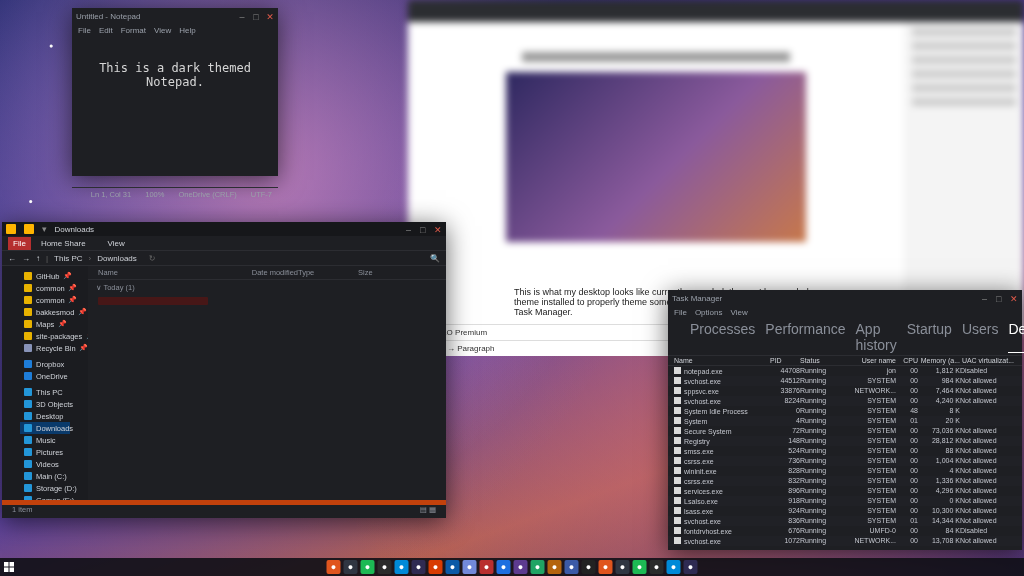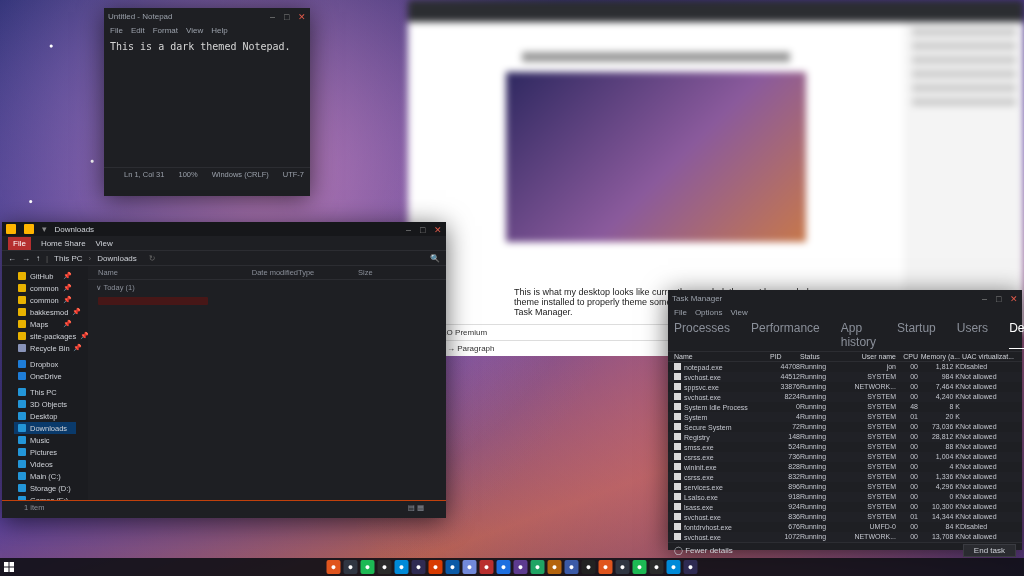--- a/index.html
+++ b/index.html
@@ -29,22 +29,22 @@
   
   .win { position:absolute; background:#1e1f23; color:#cfd2d8; font-size:9px; box-shadow:0 4px 24px rgba(0,0,0,.6); }
   .titlebar { display:flex; align-items:center; justify-content:space-between; height:16px; padding:0 4px; background:#1e1f23; }
   .titlebar .title { font-size:8px; color:#9aa0aa; }
   .winbtns { display:flex; gap:6px; }
   .winbtn { width:8px; height:8px; display:inline-block; color:#888; }
   .winbtn.close { color:#e05a4a; }
   .menubar { display:flex; gap:8px; padding:2px 6px; font-size:8px; color:#9aa0aa; }
 
   
-  .notepad { top:8px; left:104px; width:206px; height:188px; }
-  .notepad .doc { padding:4px 6px; height:130px; font-family:Consolas, monospace; font-size:10px; color:#d6d6d6;}
+  .notepad { top:8px; left:72px; width:206px; height:168px;text-align:center; }
+  .notepad .doc { padding:4px 6px; height:130px; font-family:Consolas, monospace; font-size:12px; color:#d6d6d6;margin-top:20px;}
   .notepad .status { display:flex; gap:14px; justify-content:flex-end; padding:2px 6px; font-size:7.5px; color:#9aa0aa; border-top:1px solid #2c2d32; }
 
   
   .browser { position:absolute; top:0; left:408px; width:616px; height:333px; filter:blur(3.5px); background:#ddd; border-radius:2px; overflow:hidden;}
   .browser .chrome { height:22px; background:#2b2d31; }
   .browser .page { height:calc(100% - 22px); display:flex; }
   .browser .main { flex:1; background:#fff; padding:30px 24px; }
   .browser .main .shot { width:300px; height:170px; margin:10px auto; background:linear-gradient(135deg,#2e2860,#8a5a9c 55%,#c7784b);}
   .browser .main h1{height:10px;width:60%;background:#999;margin:0 auto 10px;}
   .browser .side { width:120px; background:#f4f4f4; }
@@ -60,42 +60,42 @@
   .explorer .tabstrip{display:flex;align-items:center;gap:8px;height:14px;background:#16171a;padding:0 4px;}
   .explorer .tabstrip .sq{width:10px;height:10px;background:#ffb400;border-radius:1px;}
   .explorer .tabstrip .tabname{font-size:8px;color:#cfd2d8;}
   .explorer .ribbon{display:flex;align-items:center;gap:10px;height:14px;padding:0 6px;font-size:8px;}
   .explorer .ribbon .file{background:#b52f2f;color:#fff;padding:0 5px;height:13px;display:flex;align-items:center;}
   .explorer .addr{display:flex;align-items:center;gap:6px;height:16px;padding:0 6px;font-size:8px;border-top:1px solid #2c2d32;border-bottom:1px solid #2c2d32;}
   .explorer .addr .nav{color:#cfd2d8;}
   .explorer .addr .sep{color:#666;}
   .explorer .addr .search{margin-left:auto;color:#666;}
   .explorer .body{display:flex;height:234px;}
-  .explorer .side{width:86px;background:#1b1c20;padding:4px 12px;overflow:hidden;}
+  .explorer .side{width:86px;background:#1b1c20;padding:4px 18px;overflow:hidden;}
   .explorer .sideitem{display:flex;align-items:center;gap:4px;padding:1.5px 4px;font-size:7.5px;color:#cfd2d8;white-space:nowrap;}
   .explorer .sideitem .ic{width:8px;height:8px;border-radius:1px;flex:0 0 8px;}
   .explorer .sideitem .pin{margin-left:auto;color:#888;font-size:7px;}
   .explorer .list{flex:1;background:#1e1f23;}
   .explorer .cols{display:flex;font-size:7.5px;color:#8a8f99;padding:2px 0;border-bottom:1px solid #2c2d32;}
   .explorer .cols span:nth-child(1){width:120px;padding-left:10px;}
   .explorer .cols span:nth-child(2){width:90px;text-align:right;}
   .explorer .cols span:nth-child(3){width:60px;}
   .explorer .cols span:nth-child(4){width:50px;}
   .explorer .grp{font-size:7.5px;color:#8a8f99;padding:3px 8px;}
   .explorer .filerow{display:flex;padding:2px 10px;font-size:7.5px;color:#3a3a3a;}
   .explorer .filerow .redbar{width:110px;height:8px;background:#471717;border-radius:1px;}
-  .explorer .status{display:flex;align-items:center;justify-content:space-between;height:13px;padding:0 22px;font-size:7.5px;color:#8a8f99;border-top:1px solid #c2410c;}
+  .explorer .status{display:flex;align-items:center;justify-content:space-between;height:13px;padding:0 10px;font-size:7.5px;color:#8a8f99;border-top:5px solid #c2410c;}
   .explorer .sideitem.sel{background:#0a3a6b;}
 
   
   .fc-y{background:#e8b200;} .fc-db{background:#1e7dd8;} .fc-pc{background:#2396d8;} .fc-gr{background:#8893b8;}
 
   
   .tm { top:290px; left:668px; width:354px; height:260px; }
-  .tm .tabs{display:flex;gap:21px;padding:2px 6px;font-size:12px;color:#8a8f99;border-bottom:1px solid #2c2d32;}
+  .tm .tabs{display:flex;gap:10px;padding:2px 22px;font-size:14px;color:#8a8f99;border-bottom:1px solid #2c2d32;}
   .tm .tabs .active{color:#fff;border-bottom:1px solid #fff;padding-bottom:1px;}
   .tm .head, .tm .row{display:grid;grid-template-columns:96px 30px 46px 50px 22px 42px 54px;font-size:7px;padding:1px 6px;}
   .tm .head{color:#cfd2d8;border-bottom:1px solid #2c2d32;}
   .tm .row{color:#c4c7cf;}
   .tm .row:nth-child(even){background:#202126;}
   .tm .row .ic{width:7px;height:7px;background:#d9d9d9;margin-right:3px;display:inline-block;}
   .tm .r{ text-align:right;}
   .tm .procs{height:180px;overflow:hidden;}
   .tm .foot{display:flex;align-items:center;justify-content:space-between;height:16px;padding:0 6px;border-top:1px solid #2c2d32;font-size:8px;color:#cfd2d8;}
   .tm .foot button{background:#2a2b30;border:1px solid #3a3b41;color:#cfd2d8;font-size:8px;padding:1px 10px;}
@@ -129,21 +129,21 @@
       <span>File</span>
       <span>Edit</span>
       <span>Format</span>
       <span>View</span>
       <span>Help</span>
     </div>
   <div class="doc">This is a dark themed Notepad.</div>
   <div class="status">
     <span>Ln 1, Col 31</span>
     <span>100%</span>
-    <span>Windows (CRLF)</span>
+    <span>OneDrive (CRLF)</span>
     <span>UTF-7</span>
   </div>
 </div>
 
 <div class="browser">
   <div class="chrome"></div>
   <div class="page">
     <div class="main">
         <h1></h1>
         <div class="shot"></div>
@@ -172,21 +172,21 @@
     <span style="color:#888">▾</span>
     <span class="tabname">Downloads</span>
     <span class="winbtns" style="margin-left:auto">
       <span class="winbtn">–</span>
       <span class="winbtn">□</span>
       <span class="winbtn close">✕</span>
     </span>
   </div>
   <div class="ribbon">
     <span class="file">File</span>
-    <span id="rb-tabs"><span style="margin-right:2px">Home</span><span style="margin-right:10px">Share</span><span style="margin-right:10px">View</span></span>
+    <span id="rb-tabs"><span style="margin-right:2px">Home</span><span style="margin-right:22px">Share</span><span style="margin-right:10px">View</span></span>
   </div>
   <div class="addr">
     <span class="nav">←</span>
     <span class="nav">→</span>
     <span class="nav">↑</span>
     <span class="sep">|</span>
     <span>This PC</span>
     <span class="sep">›</span>
     <span>Downloads</span>
     <span class="search" style="margin-left:6px">↻</span>
@@ -427,24 +427,20 @@
       <div class="row">
     <span><span class="ic"></span>svchost.exe</span>
     <span class="r">1072</span>
         <span>Running</span>
     <span class="r">NETWORK...</span>
         <span class="r">00</span>
     <span class="r">13,708 K</span>
         <span>Not allowed</span>
       </div>
     </div>
-  <div class="foot">
-    <span>◯ <span>Fewer details</span></span>
-    <button>End task</button>
-  </div>
 </div>
 
 <div class="taskbar">
   <div class="start">
     <svg viewBox="0 0 10 10">
         <rect x="0" y="0" width="4.5" height="4.5"></rect>
         <rect x="5.5" y="0" width="4.5" height="4.5"></rect>
         <rect x="0" y="5.5" width="4.5" height="4.5"></rect>
         <rect x="5.5" y="5.5" width="4.5" height="4.5"></rect>
       </svg>

